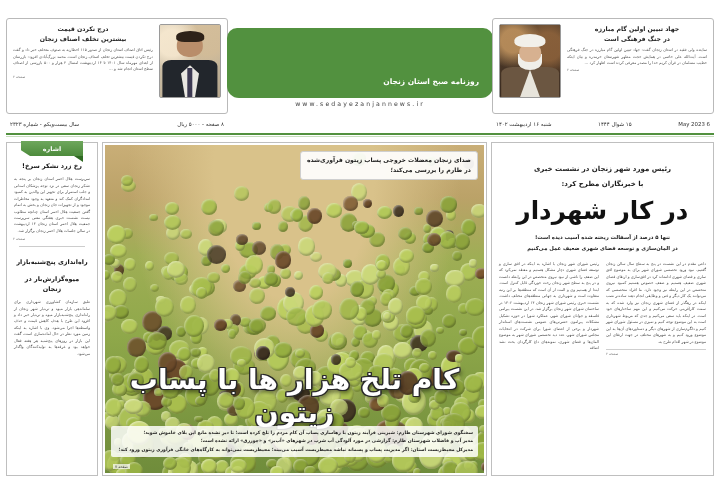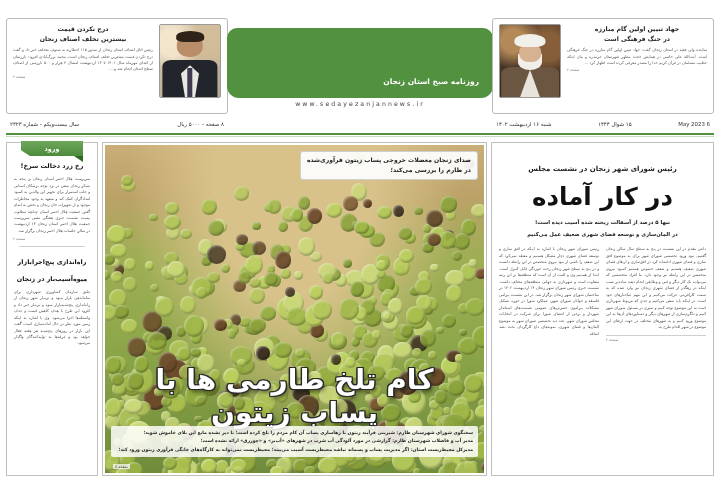--- a/index.html
+++ b/index.html
@@ -281,31 +281,31 @@
       <span class="seg">شنبه ۱۶ اردیبهشت ۱۴۰۲</span>
     </div>
   </div>
 
   <div class="rule-green"></div>
   <div class="rule-green2"></div>
 
   <div class="main">
 
     <div class="col-left">
-      <div class="ribbon">ورود</div>
+      <div class="ribbon">اشاره</div>
       <div class="ribbon-fold"></div>
 
-      <div class="lc-h">رخ زرد دخالت سرخ!</div>
+      <div class="lc-h">رخ زرد تشکر سرخ!</div>
       <div class="lc-p">سرپرست هلال احمر استان زنجان بر پنجه به تشکر زنجان سعی در نزد توجه پزشکان استانی و جلب استمرار برای تجهیز این والدین به کمبود امدادگران کمک کند و متعهد به وجود مخاطرات موجود و از تجهیزات جان زنجان و بخش به اتمام گفتن جمعیت هلال احمر استان چنانچه مطلوب نیست نشست خبری هفتگی معنی سرپرست جمعیت هلال احمر استان زنجان ۱۴ اردیبهشت در سالن جلسات هلال احمر زنجان برگزار شد.</div>
       <div class="lc-more">صفحه ۲</div>
 
       <div class="lc-sep"></div>
 
-      <div class="lc-h second">راه‌اندازی پنج‌اجرا‌بازار</div>
-      <div class="lc-h">میوه‌آسیب‌بار در زنجان</div>
+      <div class="lc-h second">راه‌اندازی پنج‌شنبه‌بازار</div>
+      <div class="lc-h">میوه‌گزارش‌بار در زنجان</div>
       <div class="lc-p">طبق سازمان کشاورزی شهرداری برای ساماندهی بازار میوه و تره‌بار شهر زنجان از راه‌اندازی پنج‌شنبه‌بازار میوه و تره‌بار خبر داد و افزود این طرح با هدف کاهش قیمت و حذف واسطه‌ها اجرا می‌شود. وی با اشاره به اینکه زمین مورد نظر در حال آماده‌سازی است، گفت این بازار در روزهای پنج‌شنبه هر هفته فعال خواهد بود و غرفه‌ها به تولیدکنندگان واگذار می‌شود.</div>
     </div>
 
     <div class="col-center">
       <div class="photo">
         <div class="olive-bed"></div>
         <div class="olives" id="olives">
             <div class="olive" style="left: 121.981px; top: 235.755px; width: 18.1071px; height: 19.581px; background: rgb(169, 191, 78); opacity: 0.91452;"></div>
             <div class="olive" style="left: 15.9466px; top: 238.446px; width: 18.8803px; height: 20.0844px; background: rgb(203, 217, 122); opacity: 0.78239;"></div>
             <div class="olive" style="left: 274.291px; top: 135.102px; width: 19.5861px; height: 19.278px; background: rgb(169, 191, 78); opacity: 0.980364;"></div>
@@ -811,36 +811,37 @@
             <div class="olive" style="left: 249.482px; top: 76.0735px; width: 14.0703px; height: 12.6632px; background: rgb(159, 184, 71); opacity: 0.977232;"></div>
             <div class="olive" style="left: 201.875px; top: 63.0753px; width: 15.1823px; height: 15.6211px; background: rgb(107, 74, 42); opacity: 0.924571;"></div>
             <div class="olive" style="left: 169.579px; top: 106.403px; width: 16.8927px; height: 17.3446px; background: rgb(107, 74, 42); opacity: 0.911366;"></div>
           </div>
 
         <div class="kicker">
           <div class="kicker-l">صدای زنجان معضلات خروجی پساب زیتون فرآوری‌شده</div>
           <div class="kicker-l">در طارم را بررسی می‌کند؛</div>
         </div>
 
-        <div class="bighead">کام تلخ طارمی ها با پساب زیتون</div>
+        <div class="bighead">کام تلخ هزار ها با پساب زیتون</div>
 
         <div class="capbox">
           <div class="capline">سخنگوی شورای شهرستان طارم: شیرینی فرآیند زیتون با رهاسازی پساب آن کام مردم را تلخ کرده است؛ تا دیر نشده مانع این بلای خاموش شوید؛</div>
           <div class="capline">مدیر آب و فاضلاب شهرستان طارم: گزارشی در مورد آلودگی آب شرب در شهرهای «آب‌بر» و «چورزق» ارائه نشده است؛</div>
           <div class="capline">مدیرکل محیط‌زیست استان: اگر مدیریت پساب و پسماند نباشد محیط‌زیست آسیب می‌بیند؛ محیط‌زیست نمی‌تواند به کارگاه‌های خانگی فرآوری زیتون ورود کند؛</div>
         </div>
         <div class="cap-more">صفحه ۷</div>
       </div>
     </div>
 
     <div class="col-right">
 
-      <div class="rc-over">رئیس شورای شهر زنجان در نشست مجلس</div>
-
-      <div class="rc-head">در کار آماده</div>
+      <div class="rc-over">رئیس مورد شهر زنجان در نشست خبری</div>
+      <div class="rc-over" style="margin-top:-4px">با خبرنگاران مطرح کرد:</div>
+
+      <div class="rc-head">در کار شهردار</div>
 
       <div class="rc-sub">تنها ۵ درصد از آسفالت ریخته شده آسیب دیده است!</div>
       <div class="rc-sub" style="margin-top:-6px">در المان‌سازی و توسعه فضای شهری ضعیف عمل می‌کنیم</div>
 
       <div class="rc-cols">
         <div class="rc-col">
           <div class="rc-p">داعی مقدم در این نشست در پنج به سطح سال سالن زنجان گفتیم، نبود ورود تخصصی شورای شهر برای به موضوع افق سازی و فضای شهری ادامه‌اند کرد در افق‌سازی و ارتقای فضای شهری ضعیف هستیم و ضعف خصوص هستیم کمبود نیروی متخصص در این رابطه نیز وجود دارد. ما افراد متخصصی که می‌توانند یک کار دیگر و فنی و وظایفی انجام دهند ساده‌تر نصب اینکه در رهگذر از فضای شهری زنجان نیز وارد شده که به سمت کارآفرینی حرکت می‌کنیم و این مهم ساختارهای خود است. در اینکه باید سعی می‌کنیم و جدی که مربوط شهرداری است به این موضوع توجه کنیم و تمیزی در مسئول شورای شهر کنیم و دلگرم‌سازی از شهرهای دیگر و دستاوردهای آن‌ها به این موضوع ورود کنیم و به شهرهای مختلف در جهت ارتقای این موضوع در شهر اقدام طرح به.</div>
           <div class="rc-more">صفحه ۲</div>
         </div>
         <div class="rc-col">

